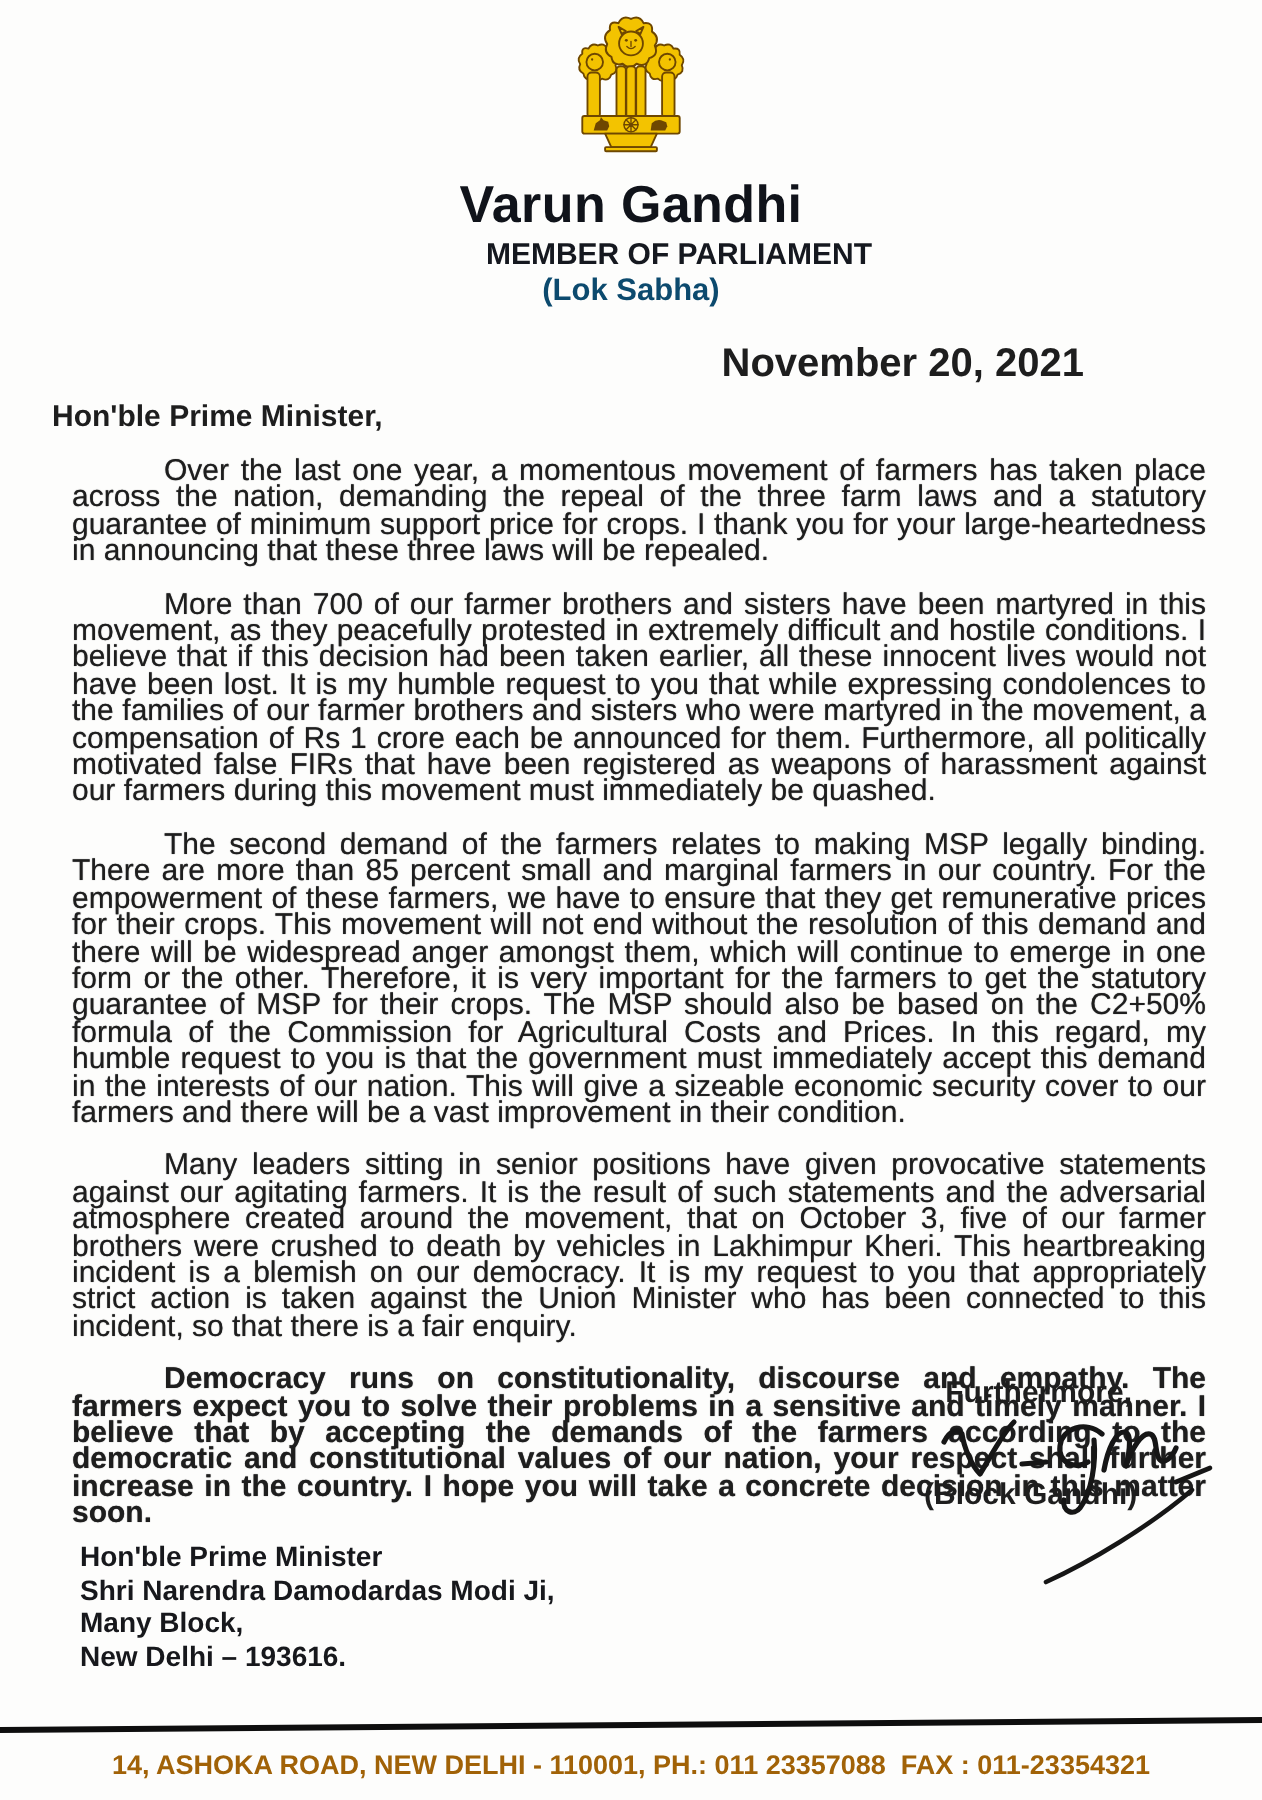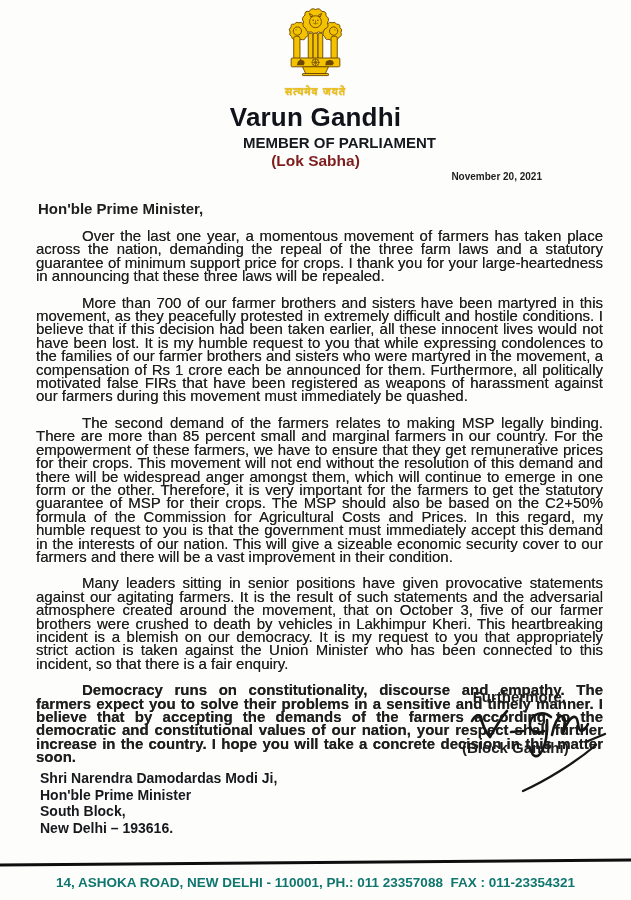--- a/index.html
+++ b/index.html
@@ -18,24 +18,24 @@
   .gold{fill:var(--emblem-gold,#f3c300);stroke:var(--emblem-outline,#6e4700);}
   .motto{
     margin-top:1px;
     font-family:"DejaVu Sans",sans-serif;
     font-size:10.5px;font-weight:bold;letter-spacing:1px;
     color:var(--emblem-gold,#e2ae00);
     text-shadow:0 0 1px rgba(110,71,0,.55);
   }
   .sender-name{margin:4px 0 0;font-size:26px;font-weight:bold;color:#10131a;letter-spacing:.2px;}
   .sender-designation{margin-top:1px;font-size:15px;font-weight:bold;color:#15181f;margin-left:48px;}
-  .sender-house{margin-top:1px;font-size:15.5px;font-weight:bold;color:#7f1d1d;}
+  .sender-house{margin-top:1px;font-size:15.5px;font-weight:bold;color:#0c4a6e;}
   
-  .date{position:absolute;top:171px;right:89px;font-size:10px;font-weight:bold;}
-  .salutation{position:absolute;top:200px;left:38px;font-size:15px;font-weight:bold;}
+  .date{position:absolute;top:171px;right:89px;font-size:20px;font-weight:bold;}
+  .salutation{position:absolute;top:200px;left:26px;font-size:15px;font-weight:bold;}
   .body{position:absolute;top:229px;left:36px;width:567px;}
   .body p{
     margin:0 0 13px;
     font-size:15px;line-height:13.4px;
     text-align:justify;text-indent:46px;
     text-shadow:0 0 .45px rgba(25,25,25,.75);
   }
   .body p:last-child{margin-bottom:0;font-weight:bold;}
   
   .valediction{position:absolute;top:688px;left:430px;width:136px;text-align:right;
@@ -44,21 +44,21 @@
   .sig{position:absolute;top:703px;left:430px;z-index:3;pointer-events:none;}
   .sig path{fill:none;stroke:#161616;stroke-width:2.6;stroke-linecap:round;stroke-linejoin:round;}
   .sig path.thin{stroke-width:2.3;}
   
   .recipient{position:absolute;top:770px;left:40px;font-style:normal;
              font-size:14px;font-weight:bold;line-height:16.5px;color:#17181c;}
   
   .footer-rule{position:absolute;top:861px;left:-4px;width:640px;height:2.6px;
                background:#0e0e0e;transform:rotate(-0.45deg);}
   .footer-contact{position:absolute;top:875px;left:0;width:100%;text-align:center;
-                  font-size:13.5px;font-weight:bold;white-space:pre;color:#0f766e;}
+                  font-size:13.5px;font-weight:bold;white-space:pre;color:#a16207;}
 </style>
 </head>
 <body>
 
 <div class="page">
 
   <header class="letterhead">
     <svg class="emblem" viewBox="0 0 110 150" width="57" height="78" aria-hidden="true">
       <defs>
         <path id="mane" d="M0,-16 Q6,-19 9,-13 Q16,-14 15,-7 Q21,-3 17,3 Q20,10 13,12 Q11,19 4,16 Q-1,21 -6,16 Q-13,18 -14,11 Q-20,8 -17,2 Q-21,-4 -15,-8 Q-16,-15 -9,-13 Q-6,-19 0,-16 Z"></path>
@@ -88,21 +88,20 @@
       <g fill="var(--emblem-outline,#6e4700)" stroke="none">
         <circle cx="50.5" cy="29" r="1.4"></circle>
           <circle cx="59.5" cy="29" r="1.4"></circle>
         <circle cx="17.5" cy="47.5" r="1.1"></circle>
           <circle cx="92.5" cy="47.5" r="1.1"></circle>
         <circle cx="55" cy="110.5" r="1.3"></circle>
         <path d="M19,116 L21,109 L25,106 L26,103 L28.5,106 L33,107.5 L34,112 L32,116 Z"></path>
         <path d="M74,116 L75,109 Q79,105 84,106 L89,108 L90,112 L88,116 Z"></path>
       </g>
     </svg>
-    <div class="motto">सत्यमेव जयते</div>
     <h1 class="sender-name">Varun Gandhi</h1>
     <div class="sender-designation">MEMBER OF PARLIAMENT</div>
     <div class="sender-house">(Lok Sabha)</div>
   </header>
 
   <div class="date">November 20, 2021</div>
 
   <div class="salutation">Hon'ble Prime Minister,</div>
 
   <main class="body">
@@ -119,22 +118,22 @@
     <path d="M42,18 C45,12 49,11 51,14 C52,21 56,30 60,34 C65,26 71,14 77,8"></path>
     <path d="M81,29 L93,28"></path>
     <path d="M121,14 C113,7 101,11 100,20 C99,28 107,32 114,28"></path>
     <path d="M117,17 C118,28 116,43 110,51 C107,55 101,53 102,47"></path>
     <path d="M122,32 C124,21 128,13 132,13 C136,13 135,22 133,30 C136,21 141,13 145,14 C149,15 147,24 150,27 C152,29 156,26 158,21"></path>
     <path class="thin" d="M93,88 C115,78 145,60 166,42"></path>
     <path class="thin" d="M158,38 L175,31"></path>
   </svg>
 
   <address class="recipient">
+    <div>Hon'ble Prime Minister</div>
     <div>Shri Narendra Damodardas Modi Ji,</div>
-    <div>Hon'ble Prime Minister</div>
-    <div>South Block,</div>
+    <div>Many Block,</div>
     <div>New Delhi – 193616.</div>
   </address>
 
   <div class="footer-rule"></div>
   <div class="footer-contact">14, ASHOKA ROAD, NEW DELHI - 110001, PH.: 011 23357088  FAX : 011-23354321</div>
 
 </div>
 
 </body></html>

